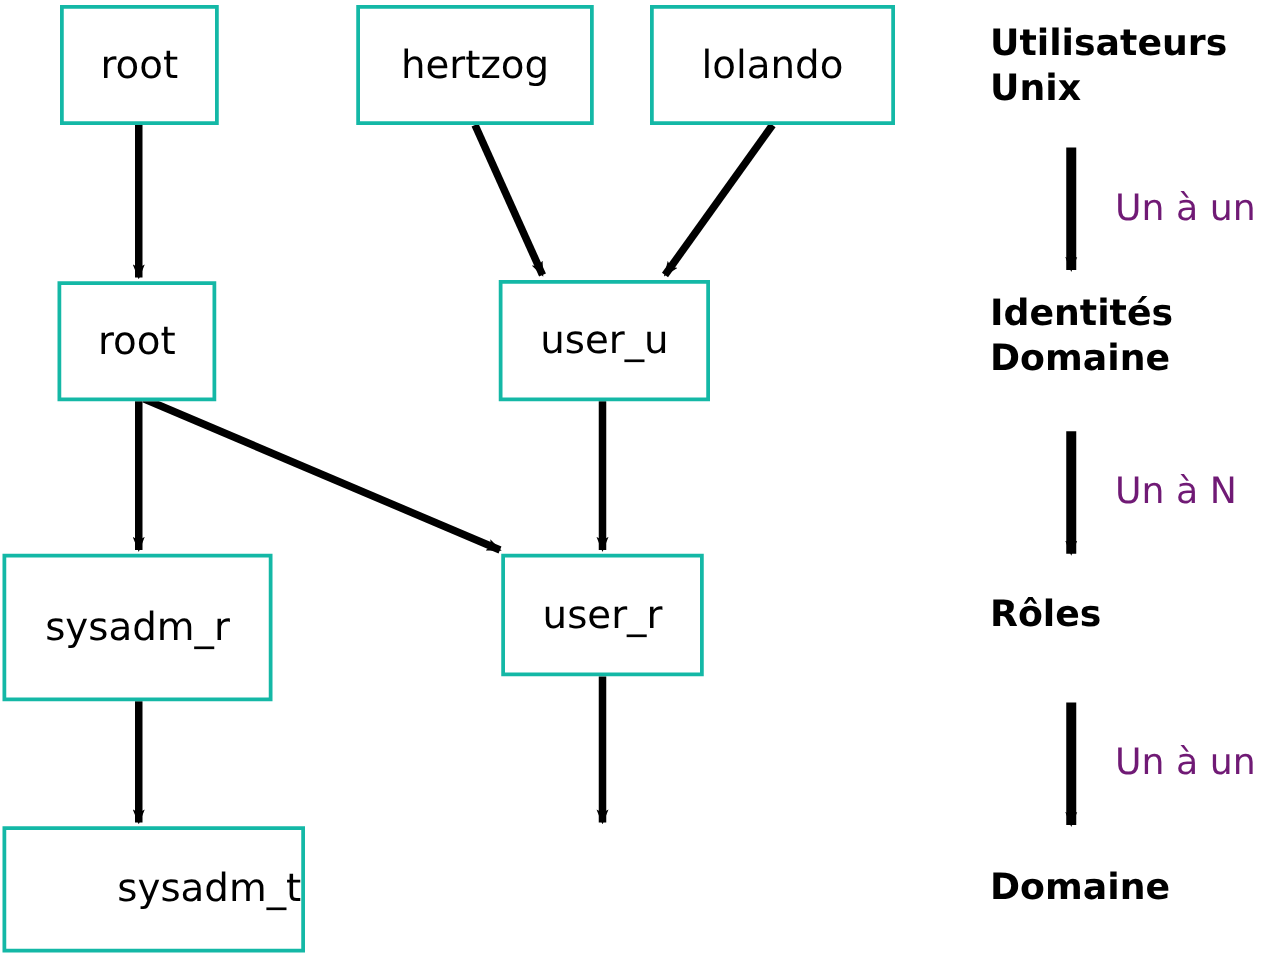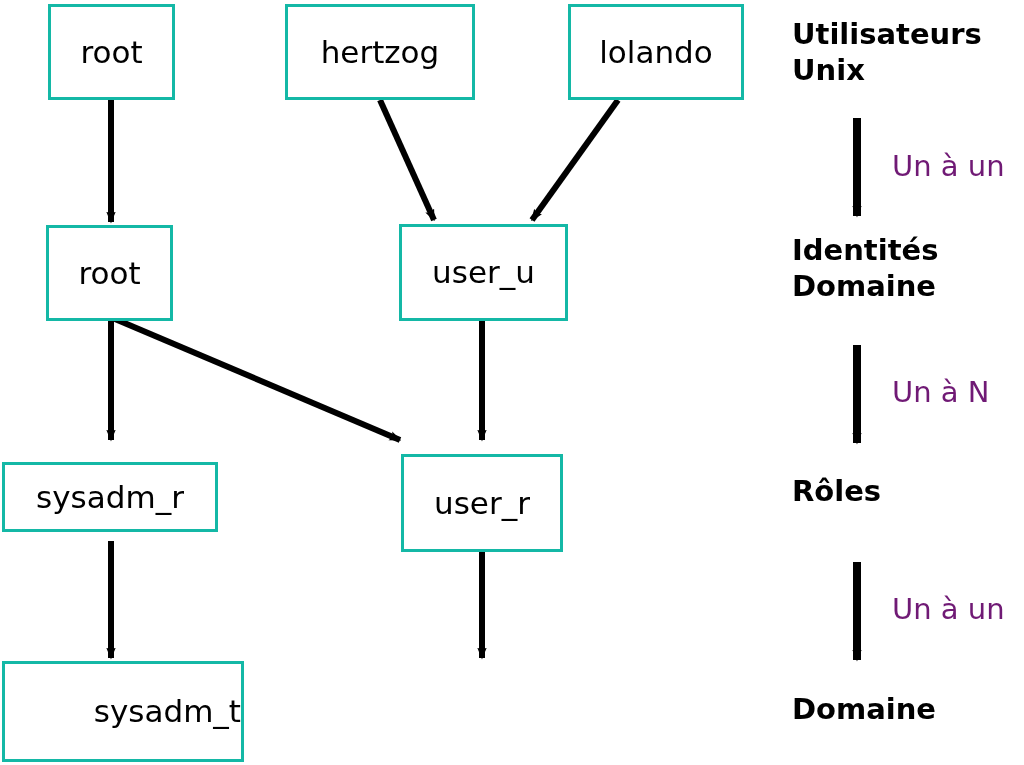--- a/index.html
+++ b/index.html
@@ -117,37 +117,37 @@
   </svg>
 
   <div class="node-box" style="left:48px; top:4px; width:127px; height:96px;">
     <span class="node-label">root</span>
   </div>
 
   <div class="node-box" style="left:285px; top:4px; width:190px; height:96px;">
     <span class="node-label">hertzog</span>
   </div>
 
-  <div class="node-box" style="left:520px; top:4px; width:176px; height:96px;margin-left:48px;">
+  <div class="node-box" style="left:520px; top:4px; width:196px; height:96px;">
     <span class="node-label">lolando</span>
   </div>
 
   <div class="node-box" style="left:46px; top:225px; width:127px; height:96px;">
     <span class="node-label">root</span>
   </div>
 
   <div class="node-box" style="left:399px; top:224px; width:169px; height:97px;">
     <span class="node-label">user_u</span>
   </div>
 
-  <div class="node-box" style="left:2px; top:462px; width:216px; height:70px;align-items:center;">
+  <div class="node-box" style="left:2px; top:443px; width:216px; height:118px;align-items:center;">
     <span class="node-label">sysadm_r</span>
   </div>
 
-  <div class="node-box" style="left:401px; top:454px; width:162px; height:98px;">
+  <div class="node-box" style="left:401px; top:443px; width:162px; height:98px;">
     <span class="node-label">user_r</span>
   </div>
 
   <div class="node-box" style="left:2px; top:661px; width:242px; height:101px;justify-content:flex-end;">
     <span class="node-label">sysadm_t</span>
   </div>
 
 
   <div class="legend-stage" style="left:792px; top:16px;">Utilisateurs
 Unix</div>

